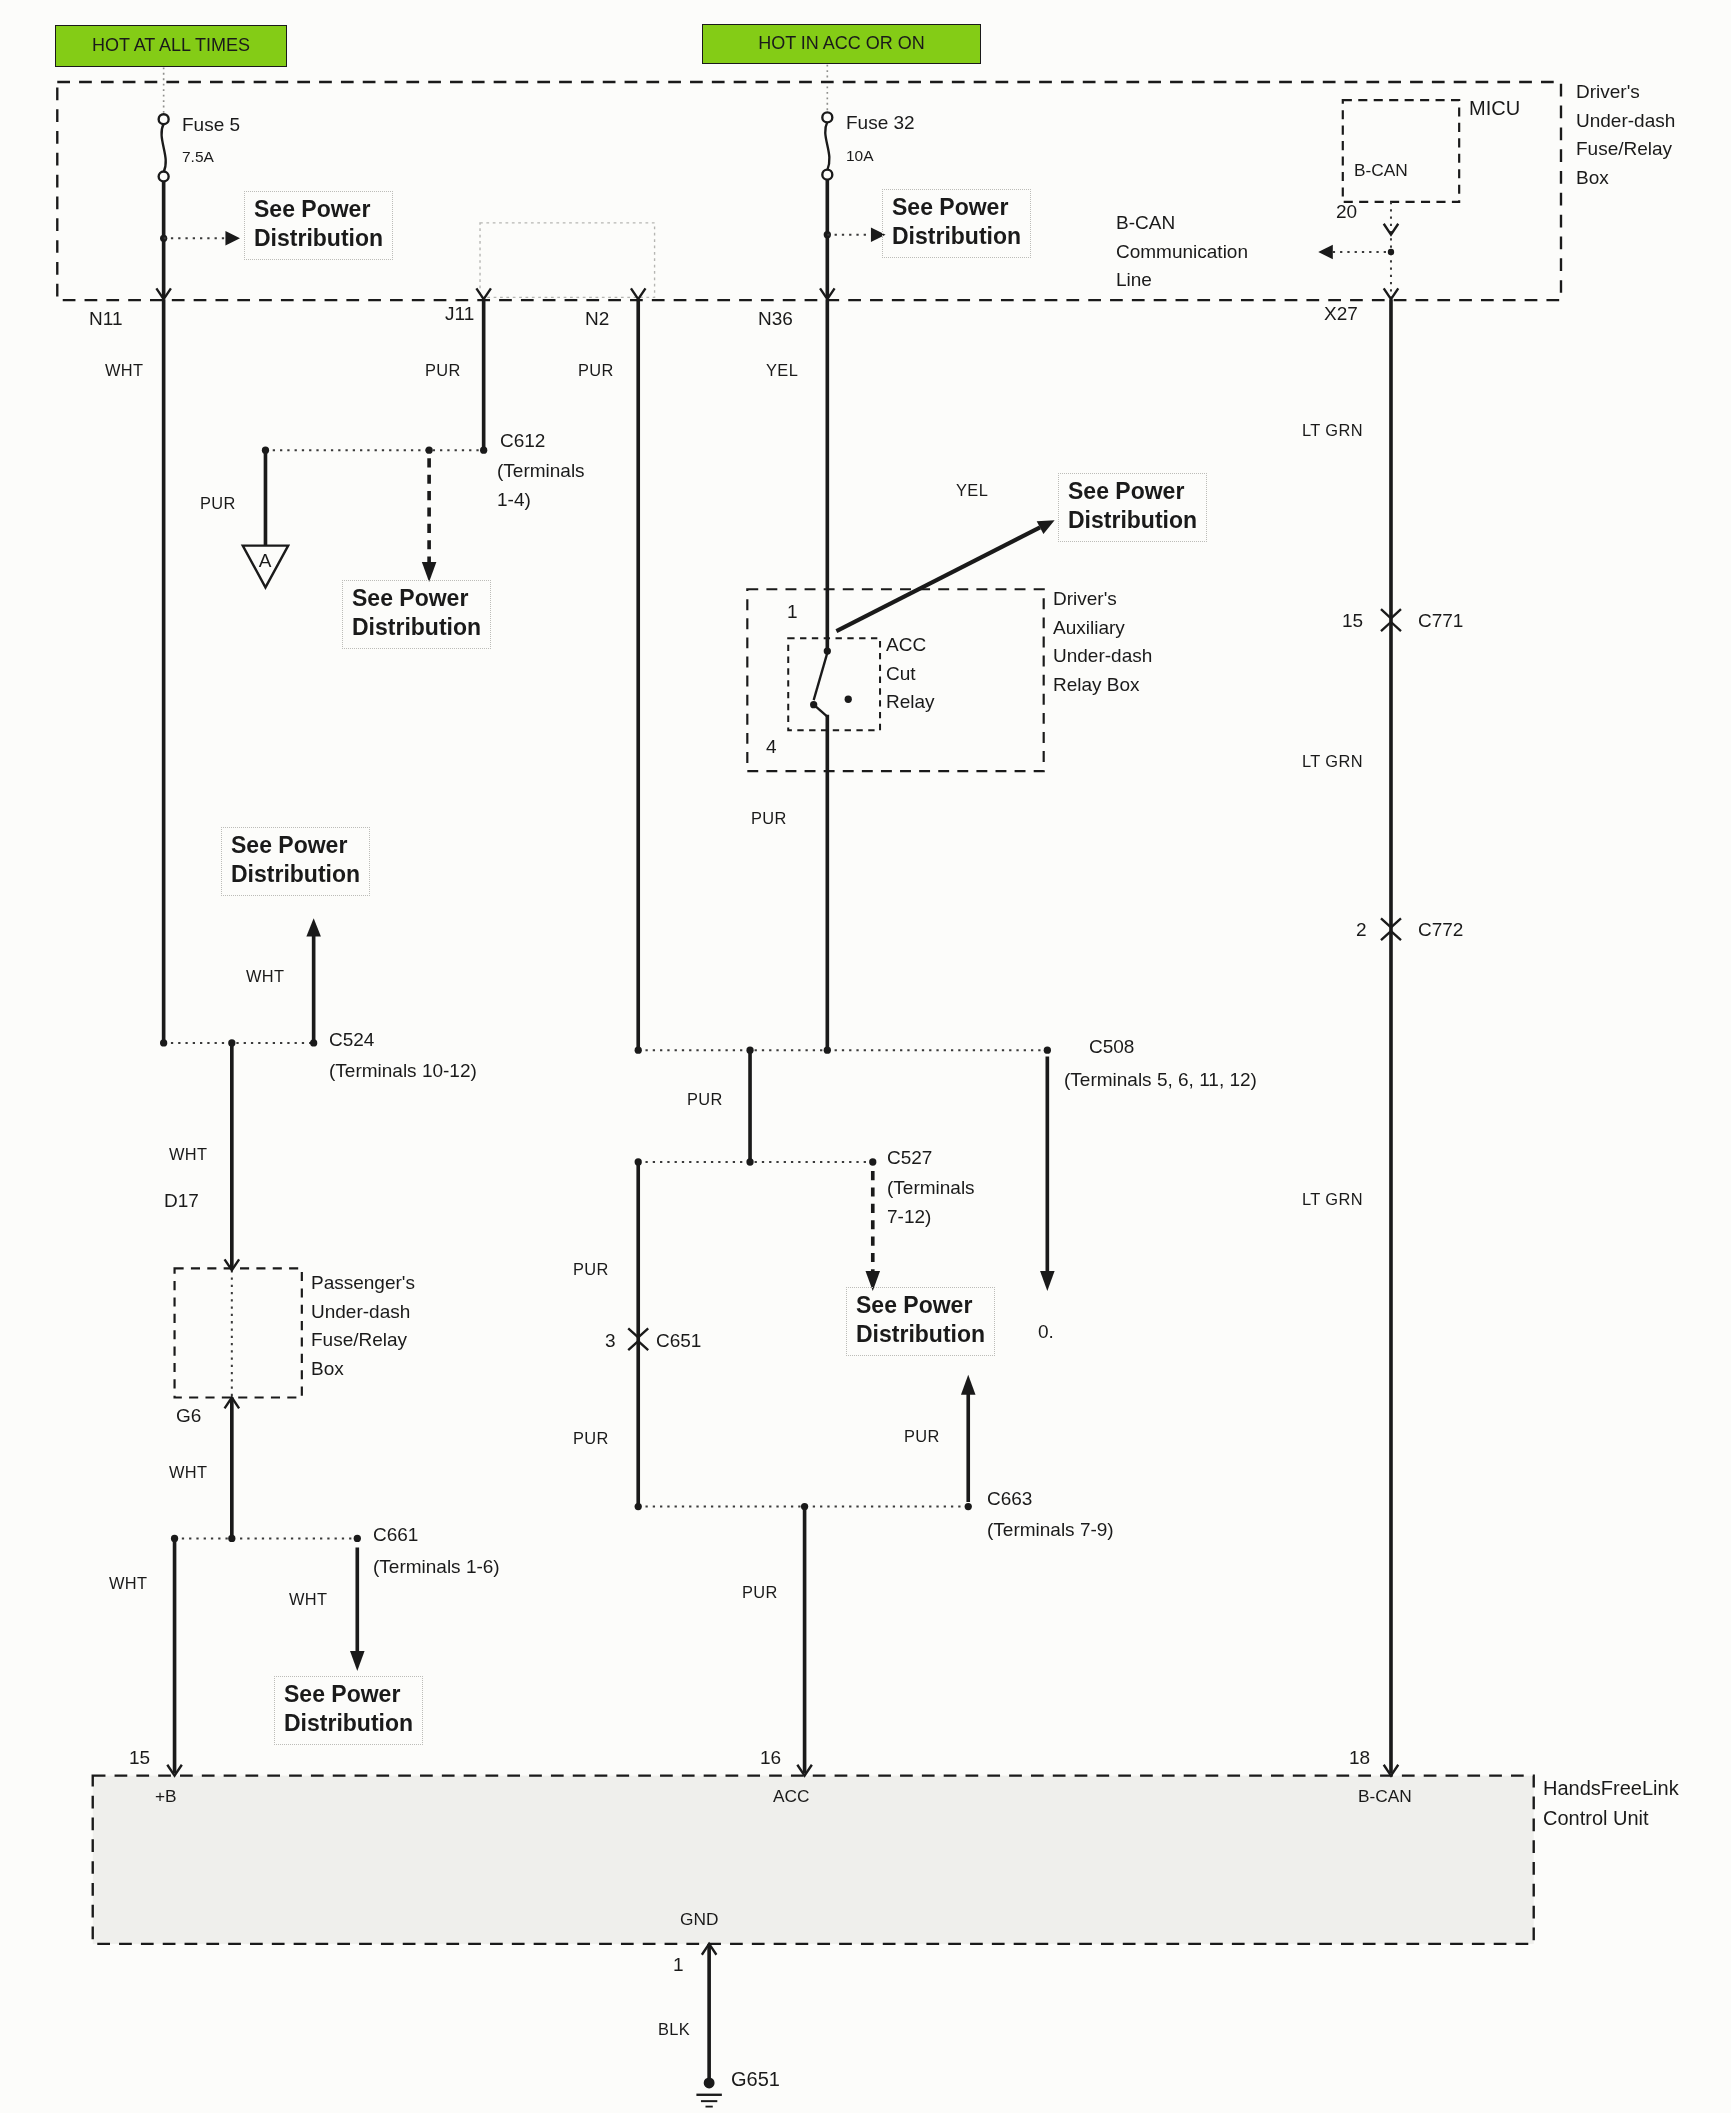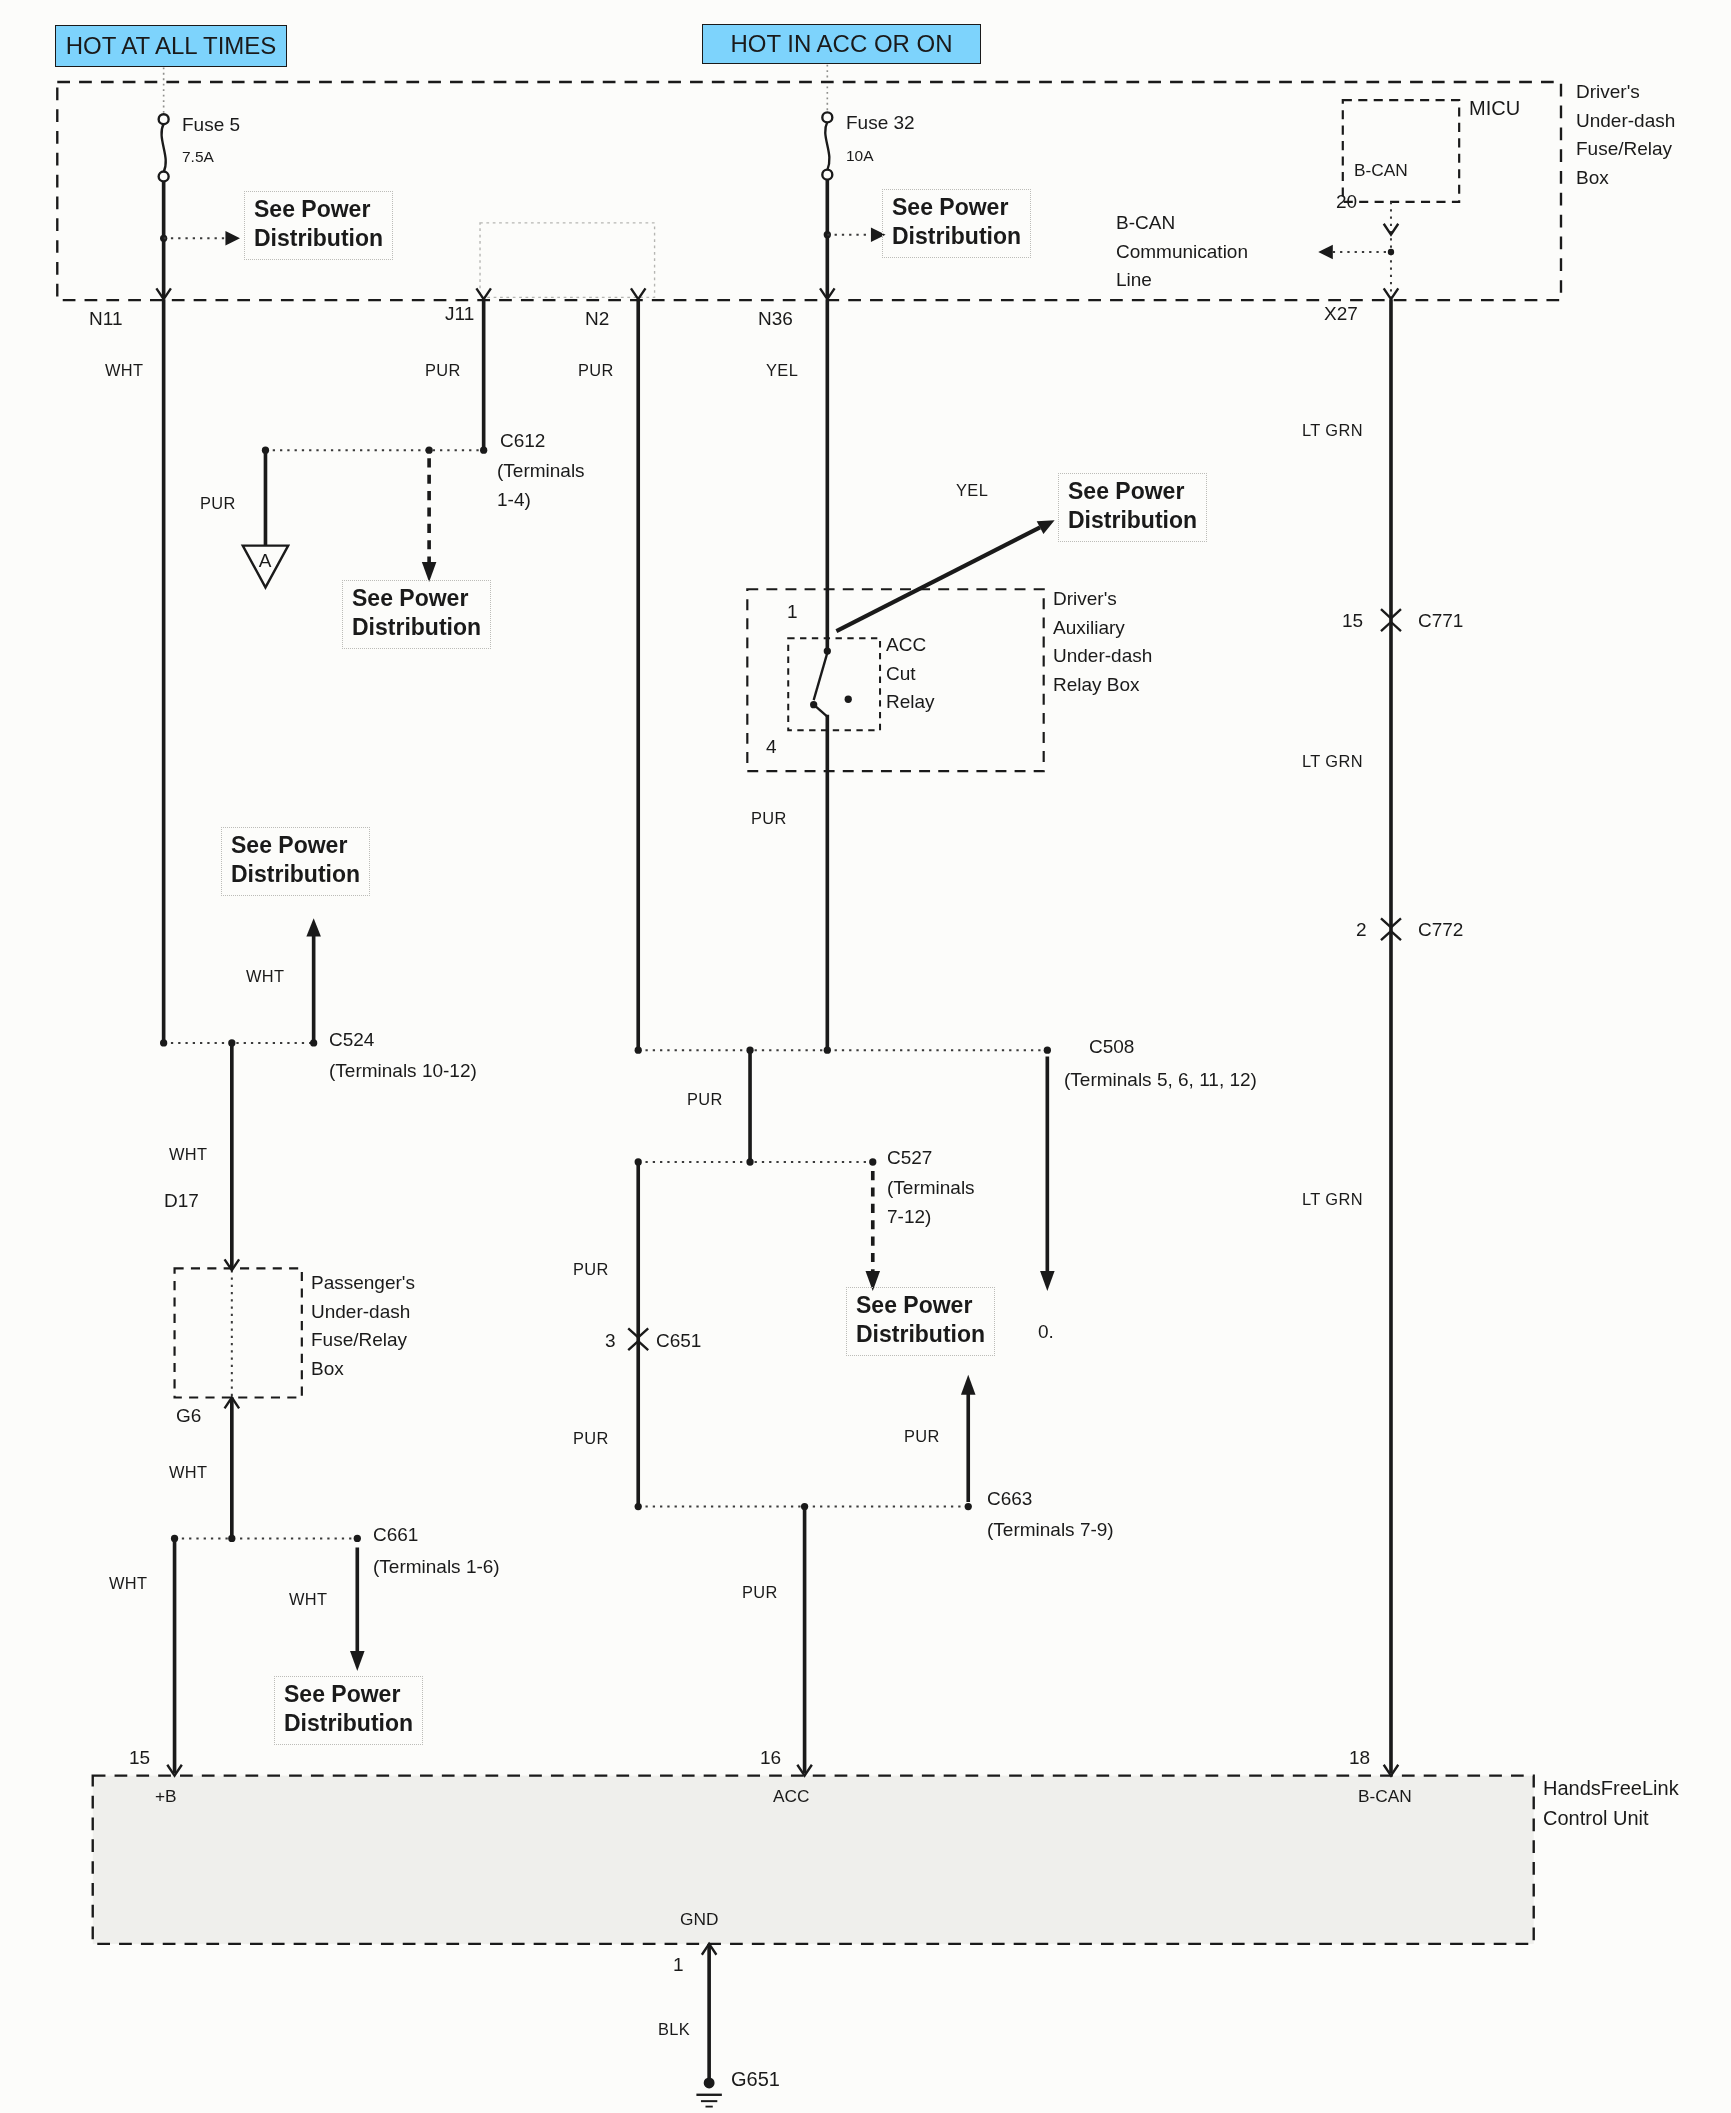--- a/index.html
+++ b/index.html
@@ -11,22 +11,22 @@
   }
   svg.wires { position:absolute; left:0; top:0; }
   .lbl { position:absolute; font-size:19px; line-height:1.5; white-space:pre-line; }
   .sm  { font-size:15.5px; }
   .wc  { font-size:16.4px; letter-spacing:0.4px; }
   .mid { font-size:17.3px; }
   .big { font-size:20px; }
   .bold{ font-weight:bold; font-size:23px; line-height:1.28; }
   .spd { border:1.4px dotted #bcbcb8; padding:2.7px 9px 5.5px 9px; }
   .srcbox {
-    position:absolute; border:1.8px solid #1a1a1a; background:#7dd3fc;
-    display:flex; align-items:center; justify-content:center; font-size:24px;
+    position:absolute; border:1.8px solid #1a1a1a; background:#84cc16;
+    display:flex; align-items:center; justify-content:center; font-size:18px;
   }
 </style>
 </head>
 <body>
 
 <div class="page">
 
   <svg class="wires" width="1731" height="2114" viewBox="0 0 1904 2325">
 
     <g stroke="#8f8f8c" stroke-width="1.8" stroke-dasharray="2 4">
@@ -215,21 +215,21 @@
   <div class="lbl sm" style="left:846px; top:144px;">10A</div>
   <div class="lbl bold spd" style="left:244px; top:191px;">See Power
 Distribution</div>
   <div class="lbl bold spd" style="left:882px; top:189px;">See Power
 Distribution</div>
   <div class="lbl" style="left:1116px; top:209px;">B-CAN
 Communication
 Line</div>
   <div class="lbl big" style="left:1469px; top:93px;">MICU</div>
   <div class="lbl mid" style="left:1354px; top:158px;">B-CAN</div>
-  <div class="lbl" style="left:1336px; top:188px;">20</div>
+  <div class="lbl" style="left:1336px; top:198px;">20</div>
 
   <div class="lbl" style="left:89px;  top:305px;">N11</div>
   <div class="lbl" style="left:445px; top:300px;">J11</div>
   <div class="lbl" style="left:585px; top:305px;">N2</div>
   <div class="lbl" style="left:758px; top:305px;text-align:right;">N36</div>
   <div class="lbl" style="left:1324px; top:300px;">X27</div>
 
   <div class="lbl wc" style="left:105px;  top:358px;">WHT</div>
   <div class="lbl wc" style="left:425px;  top:358px;">PUR</div>
   <div class="lbl wc" style="left:578px;  top:358px;">PUR</div>

